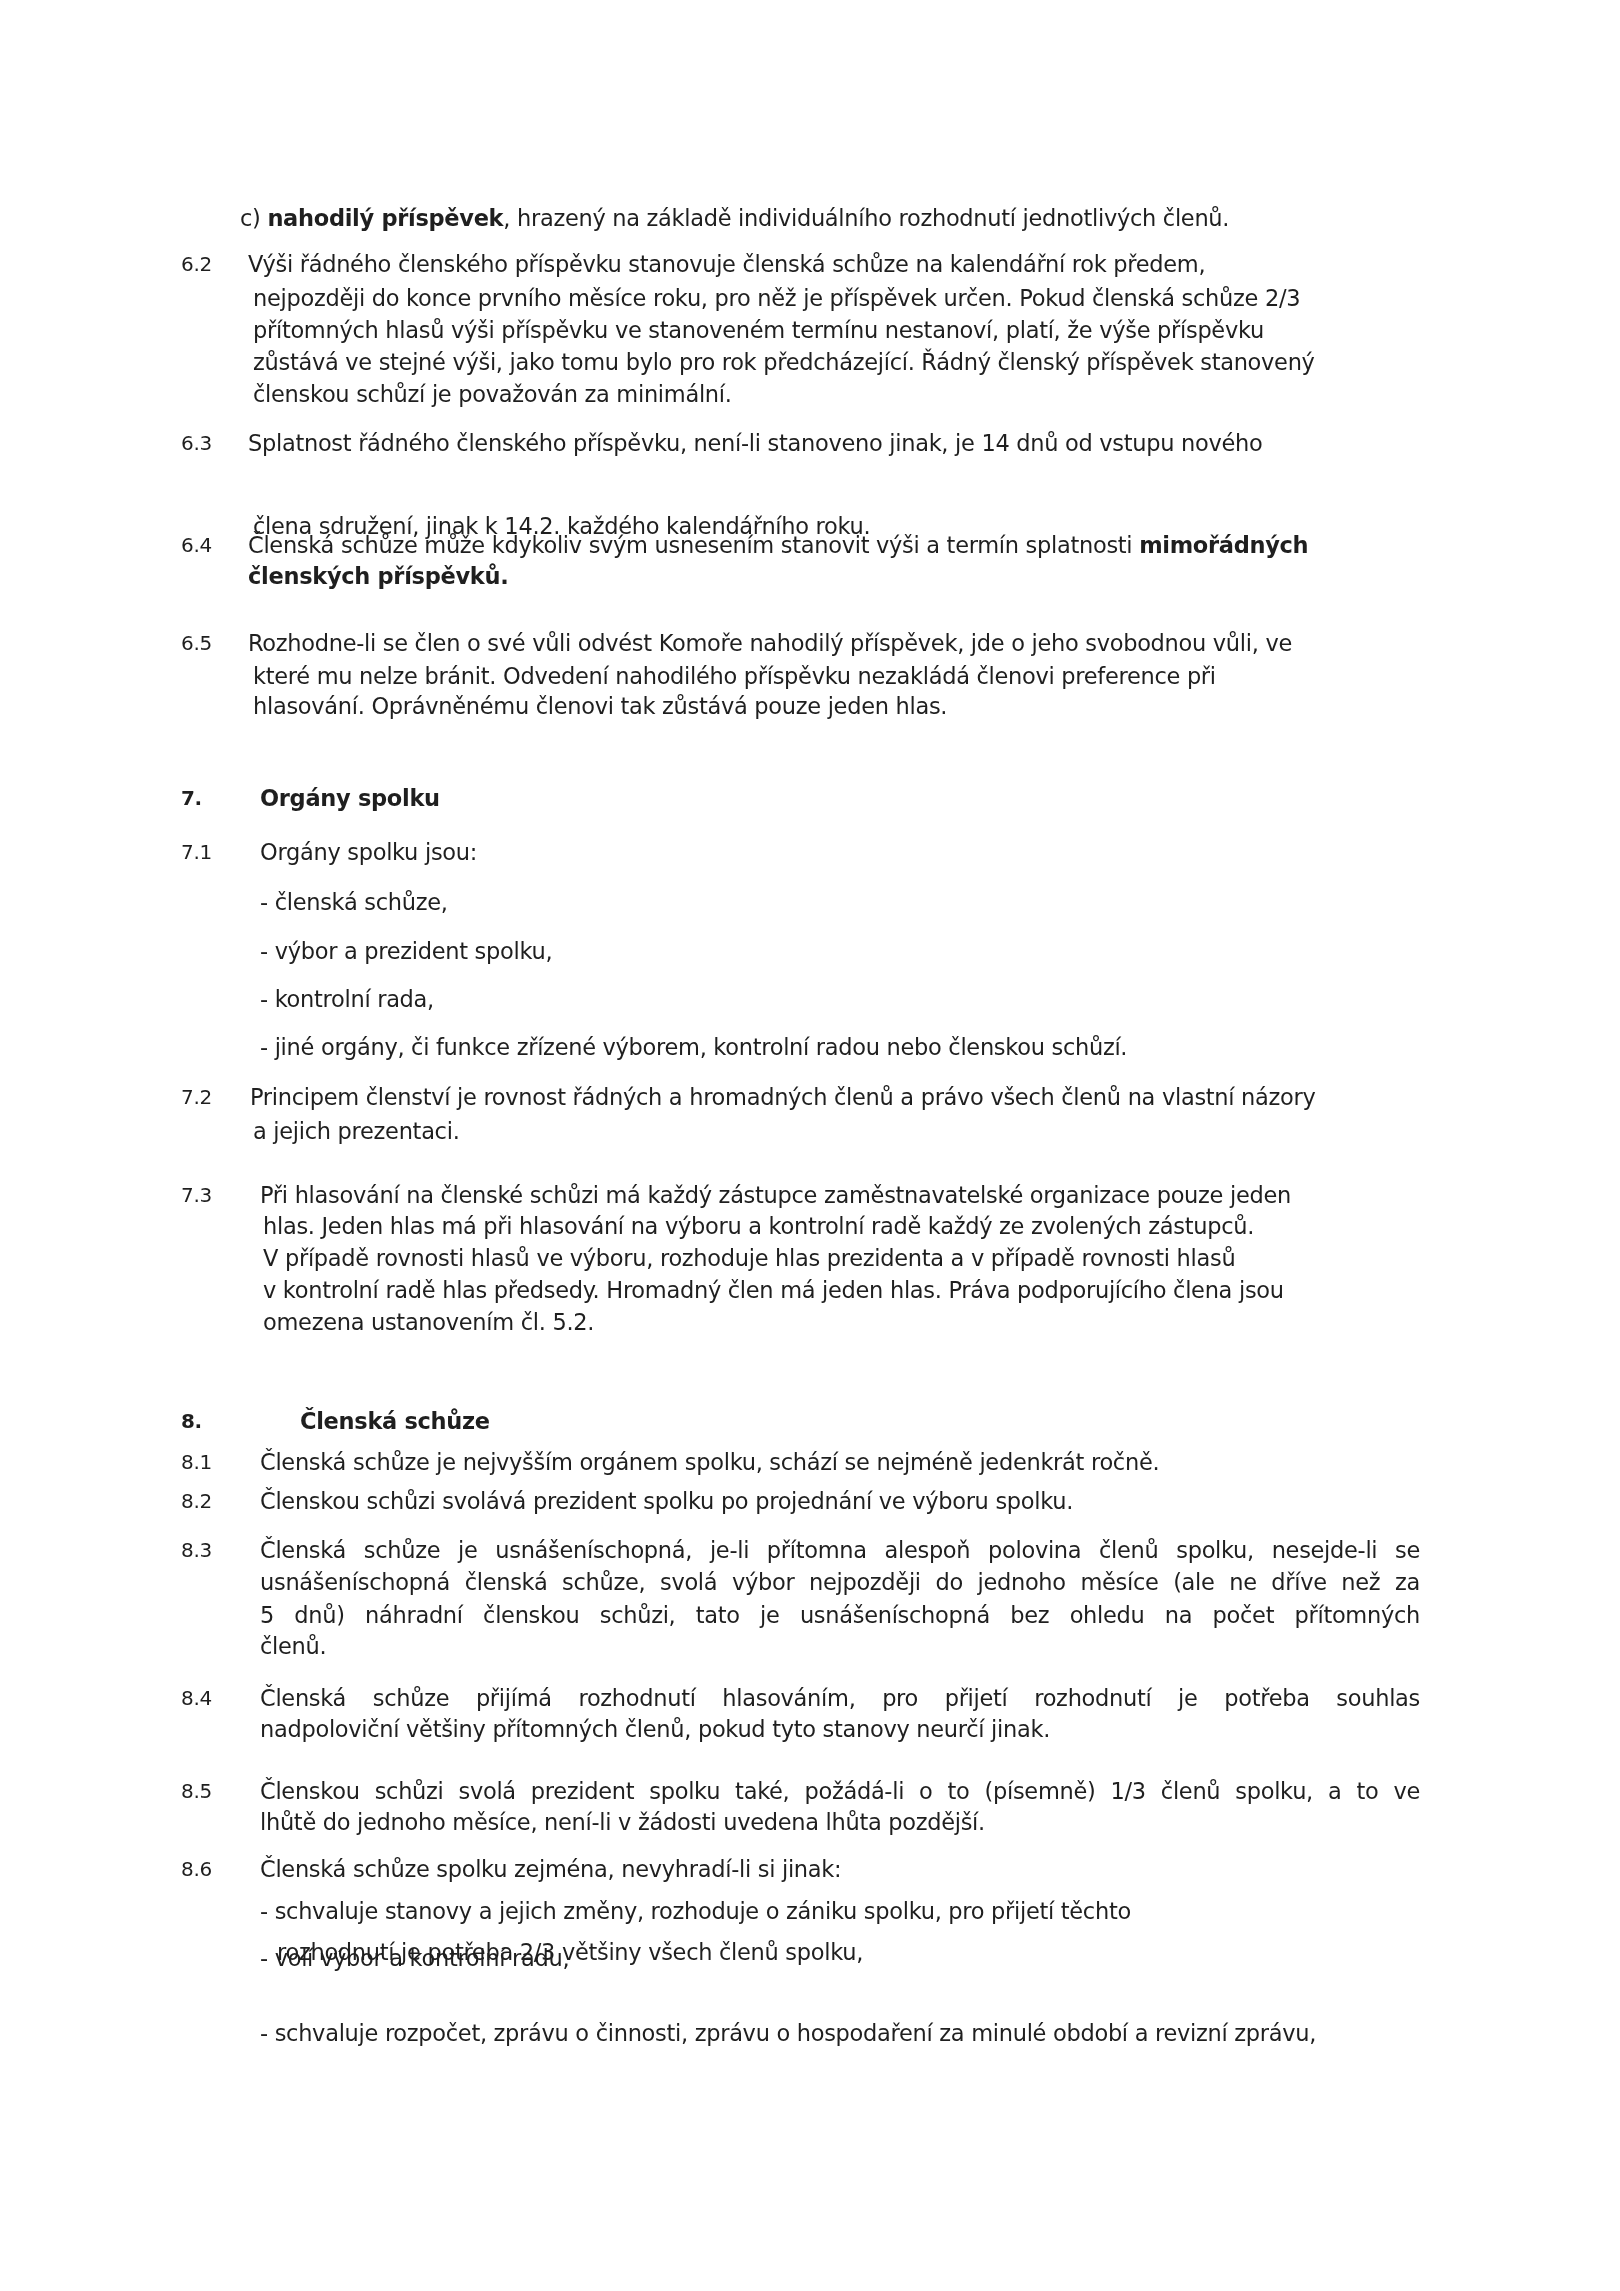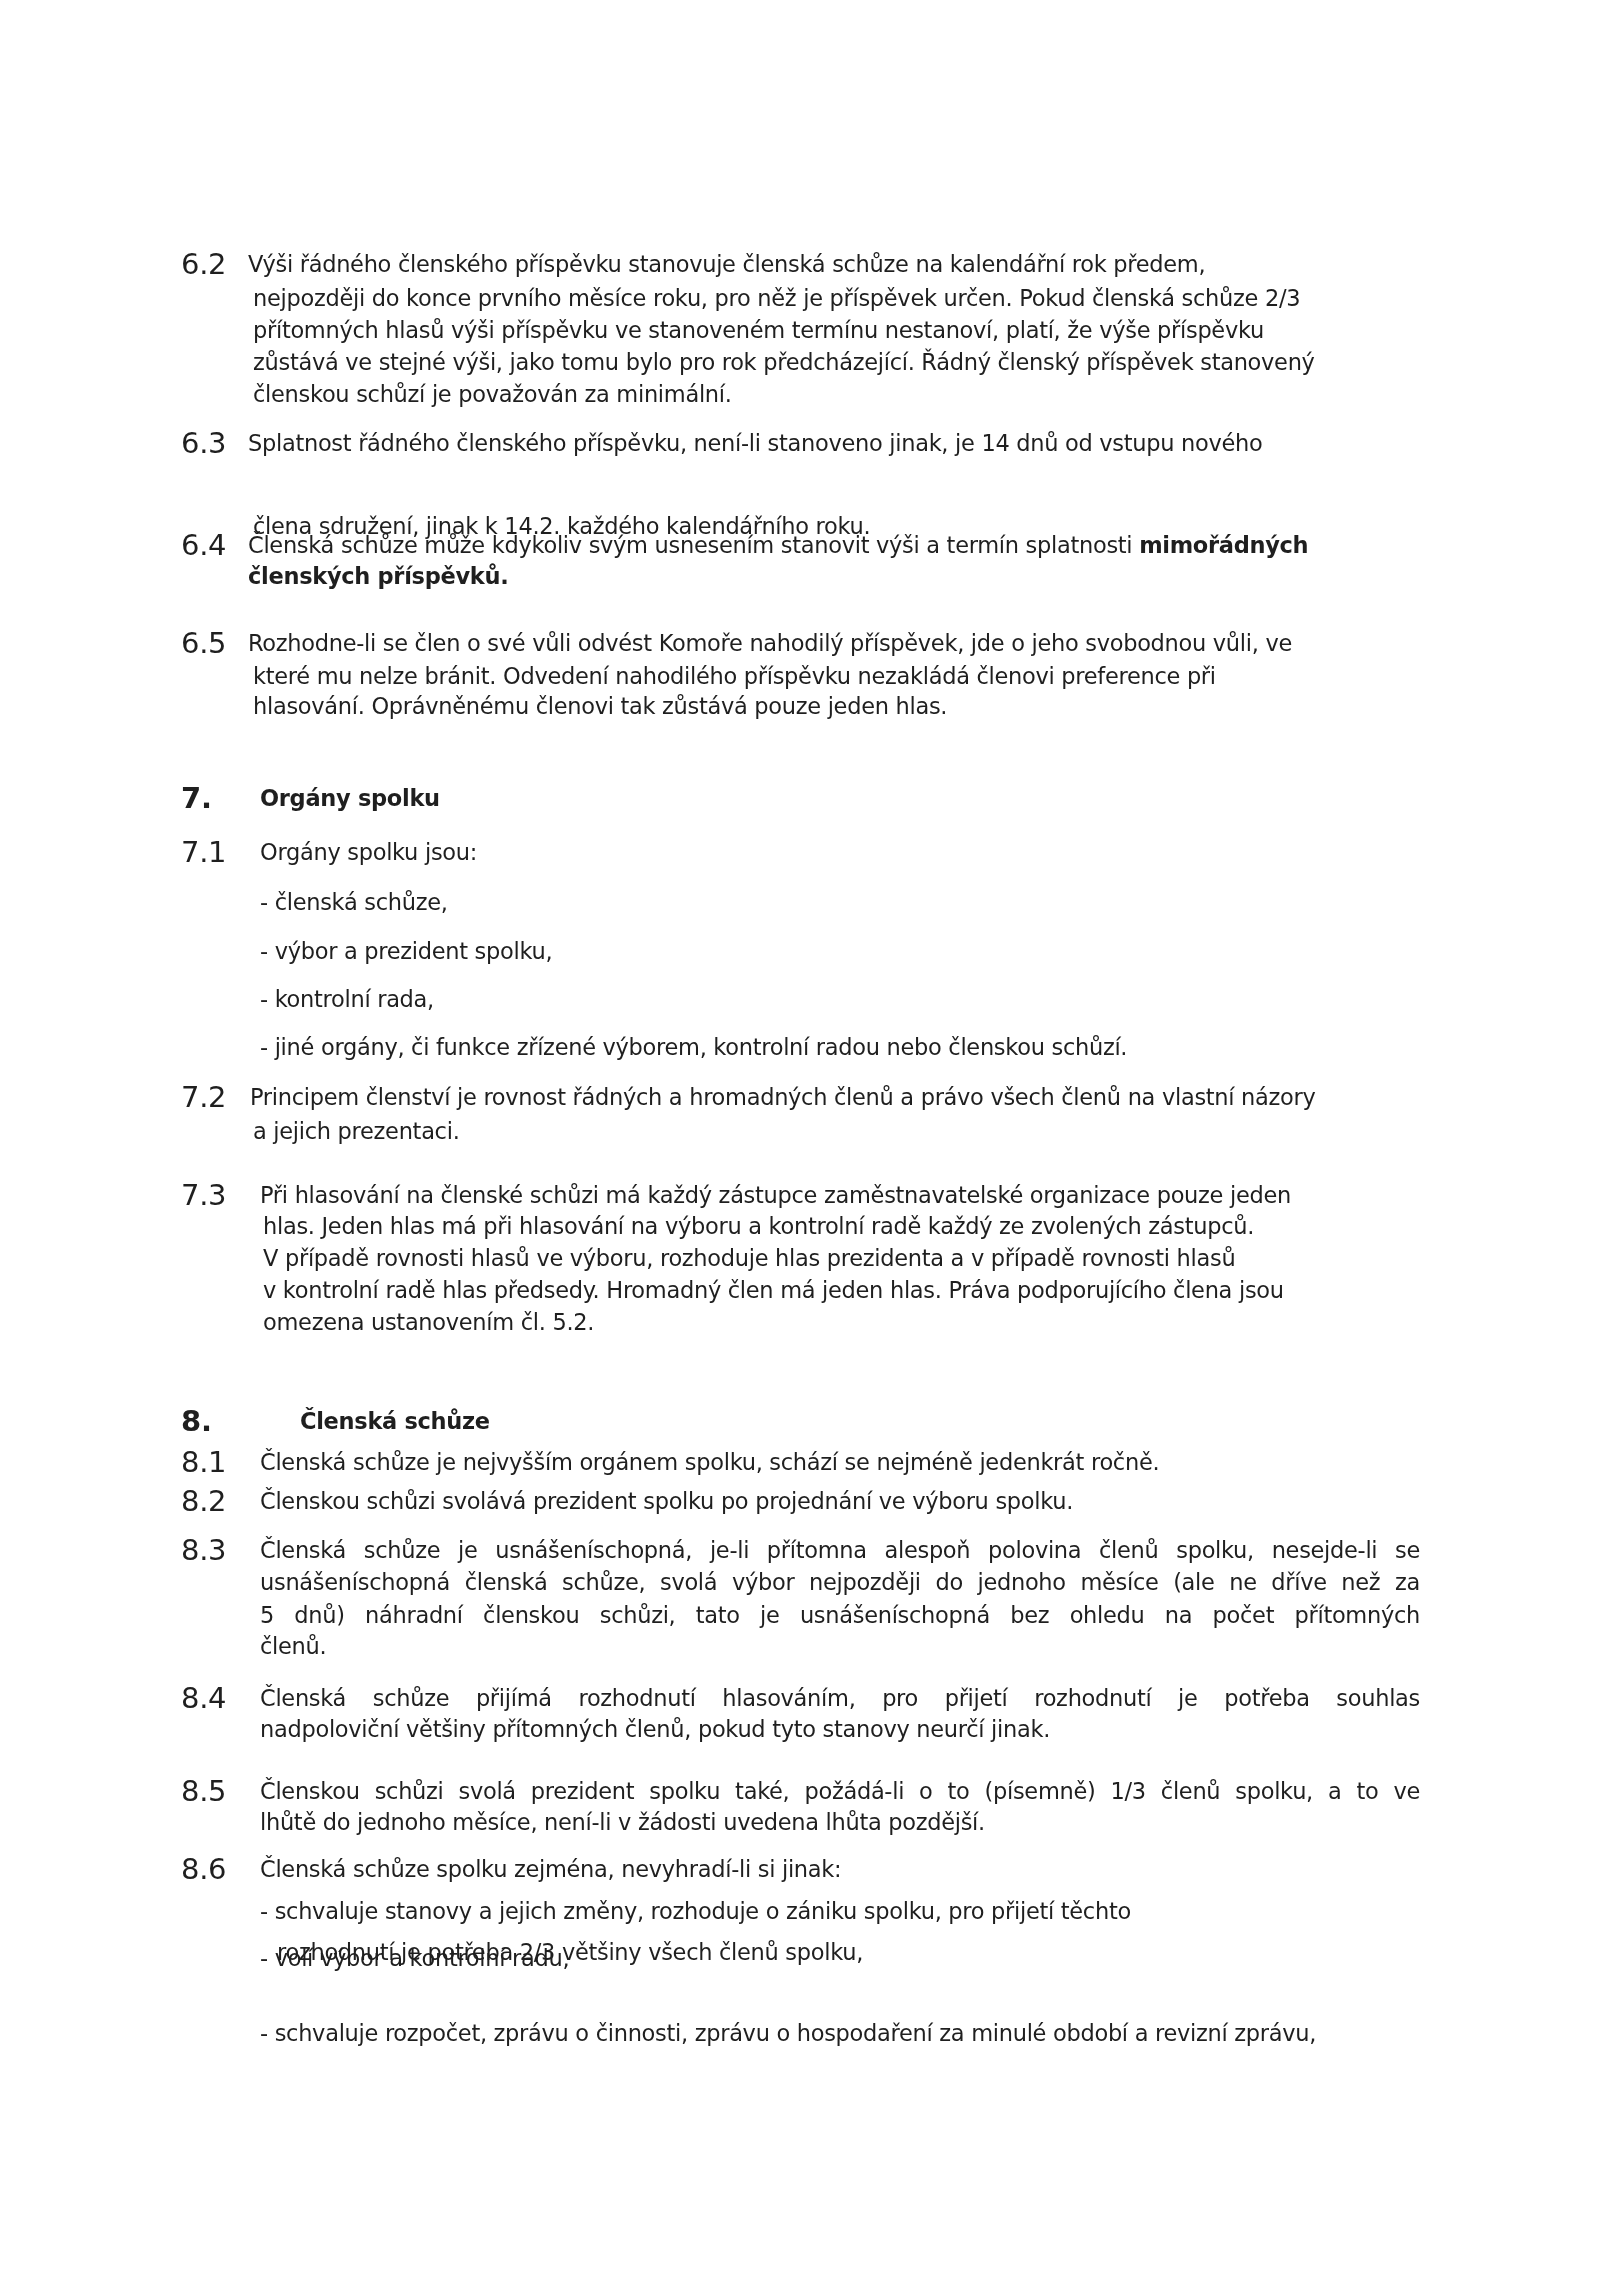--- a/index.html
+++ b/index.html
@@ -1,29 +1,30 @@
 <!DOCTYPE html>
 <html><head>
 <meta charset="utf-8">
 <style>
   html, body { margin: 0; padding: 0; background: #ffffff; }
   body { width: 1620px; height: 2292px; position: relative; overflow: hidden;
          font-family: "DejaVu Sans", sans-serif; color: #1f1f1f; }
   .page { position: absolute; left: 0; top: 0; width: 1620px; height: 2292px; background: #ffffff; }
   .ln { position: absolute; white-space: nowrap; font-size: 22.5px; line-height: 29px; height: 29px;
         letter-spacing: -0.3px; }
-  .num { position: absolute; font-size: 29px; line-height: 29px; height: 29px; letter-spacing: -0.3px; }
+  .num { position: absolute; font-size: 20px; line-height: 29px; height: 29px; letter-spacing: -0.3px; }
   .b { font-weight: bold; }
   .just { text-align: justify; text-align-last: justify; white-space: normal; width: 1160px; }
 </style>
 </head>
 <body>
 
 <div class="page">
 
+  <div class="ln" style="left:240px; top:204px;"><span>c) </span><span class="b">nahodilý příspěvek</span><span>, hrazený na základě individuálního rozhodnutí jednotlivých členů.</span></div>
 
   <div class="num" style="left:181px; top:250px;">6.2</div>
   <div class="ln" style="left:248px; top:250px;">Výši řádného členského příspěvku stanovuje členská schůze na kalendářní rok předem,</div>
   <div class="ln" style="left:253px; top:284px;">nejpozději do konce prvního měsíce roku, pro něž je příspěvek určen. Pokud členská schůze 2/3</div>
   <div class="ln" style="left:253px; top:316px;">přítomných hlasů výši příspěvku ve stanoveném termínu nestanoví, platí, že výše příspěvku</div>
   <div class="ln" style="left:253px; top:348px;">zůstává ve stejné výši, jako tomu bylo pro rok předcházející. Řádný členský příspěvek stanovený</div>
   <div class="ln" style="left:253px; top:380px;">členskou schůzí je považován za minimální.</div>
 
   <div class="num" style="left:181px; top:429px;">6.3</div>
   <div class="ln" style="left:248px; top:429px;">Splatnost řádného členského příspěvku, není-li stanoveno jinak, je 14 dnů od vstupu nového</div>

